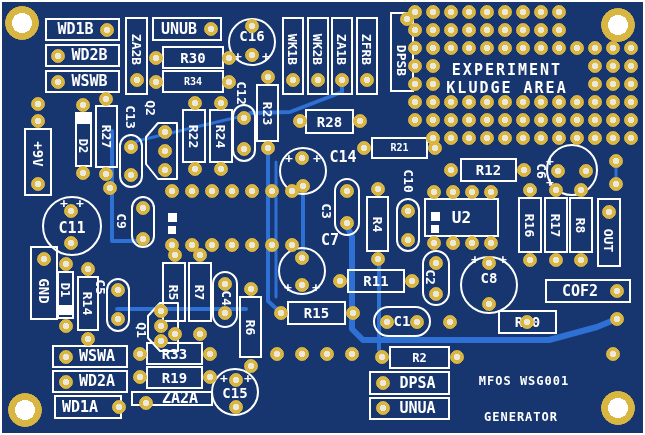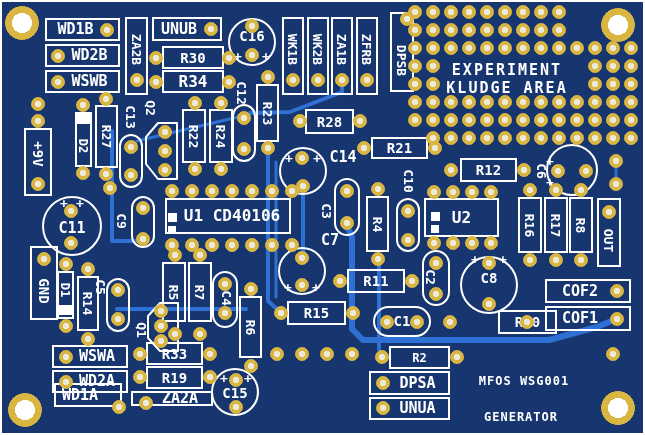--- a/index.html
+++ b/index.html
@@ -60,27 +60,27 @@
     <div class="sbox" style="left: 45px; top: 70px; width: 75px; height: 23px;">
       <span style="font-size: 15px; transform: translate(7px, 0px);">WSWB</span>
     </div>
     <div class="sbox" style="left: 152px; top: 17px; width: 70px; height: 24px;">
       <span style="font-size: 15px; transform: translate(-8px, 0px);">UNUB</span>
     </div>
     <div class="sbox" style="left: 162px; top: 46px; width: 62px; height: 23px;">
       <span style="font-size: 14px; transform: translate(0px, 0px);">R30</span>
     </div>
     <div class="sbox" style="left: 162px; top: 70px; width: 62px; height: 23px;">
-      <span style="font-size: 16px; transform: translate(0px, 0px);">R34</span>
+      <span style="font-size: 10px; transform: translate(0px, 0px);">R34</span>
     </div>
     <div class="sbox" style="left: 305px; top: 109px; width: 49px; height: 25px;">
       <span style="font-size: 14px; transform: translate(0px, 0px);">R28</span>
     </div>
     <div class="sbox" style="left: 371px; top: 137px; width: 57px; height: 22px;">
-      <span style="font-size: 14px; transform: translate(0px, 0px);">R21</span>
+      <span style="font-size: 10px; transform: translate(0px, 0px);">R21</span>
     </div>
     <div class="sbox" style="left: 460px; top: 158px; width: 57px; height: 24px;">
       <span style="font-size: 14px; transform: translate(0px, 0px);">R12</span>
     </div>
     <div class="sbox" style="left: 347px; top: 269px; width: 58px; height: 24px;">
       <span style="font-size: 14px; transform: translate(0px, 0px);">R11</span>
     </div>
     <div class="sbox" style="left: 287px; top: 301px; width: 59px; height: 24px;">
       <span style="font-size: 14px; transform: translate(0px, 0px);">R15</span>
     </div>
@@ -92,43 +92,37 @@
     </div>
     <div class="sbox" style="left: 369px; top: 371px; width: 81px; height: 24px;">
       <span style="font-size: 15px; transform: translate(8px, 0px);">DPSA</span>
     </div>
     <div class="sbox" style="left: 369px; top: 397px; width: 81px; height: 23px;">
       <span style="font-size: 15px; transform: translate(8px, 0px);">UNUA</span>
     </div>
     <div class="sbox" style="left: 545px; top: 279px; width: 86px; height: 24px;">
       <span style="font-size: 15px; transform: translate(-8px, 0px);">COF2</span>
     </div>
-    <div class="sbox" style="left: 545px; top: 306px; width: 86px; height: 25px;">
-      <span style="font-size: 15px; transform: translate(-8px, 0px);">COF1</span>
-    </div>
     <div class="sbox" style="left: 52px; top: 345px; width: 76px; height: 23px;">
       <span style="font-size: 15px; transform: translate(7px, 0px);">WSWA</span>
     </div>
     <div class="sbox" style="left: 52px; top: 370px; width: 76px; height: 23px;">
       <span style="font-size: 15px; transform: translate(7px, 0px);">WD2A</span>
     </div>
-    <div class="sbox" style="left: 54px; top: 383px; width: 68px; height: 24px;">
+    <div class="sbox" style="left: 54px; top: 395px; width: 68px; height: 24px;">
       <span style="font-size: 15px; transform: translate(-8px, 0px);">WD1A</span>
     </div>
     <div class="sbox" style="left: 146px; top: 342px; width: 57px; height: 23px;">
       <span style="font-size: 14px; transform: translate(0px, 0px);">R33</span>
     </div>
     <div class="sbox" style="left: 146px; top: 366px; width: 57px; height: 23px;">
       <span style="font-size: 14px; transform: translate(0px, 0px);">R19</span>
     </div>
     <div class="sbox" style="left: 131px; top: 391px; width: 82px; height: 15px;">
       <span style="font-size: 15px; transform: translate(8px, 0px);">ZA2A</span>
-    </div>
-    <div class="sbox" style="left: 165px; top: 198px; width: 126px; height: 36px;">
-      <span style="font-size: 16px; transform: translate(4px, 0px);">U1 CD40106</span>
     </div>
     <div class="sbox" style="left: 424px; top: 198px; width: 75px; height: 39px;">
       <span style="font-size: 16px; transform: translate(0px, 0px);">U2</span>
     </div>
     <div class="sbox" style="left: 125px; top: 17px; width: 23px; height: 78px;">
       <span style="font-size: 13px; transform: translate(0px, -7px) rotate(90deg);">ZA2B</span>
     </div>
     <div class="sbox" style="left: 282px; top: 17px; width: 22px; height: 78px;">
       <span style="font-size: 13px; transform: translate(0px, -7px) rotate(90deg);">WK1B</span>
     </div>

